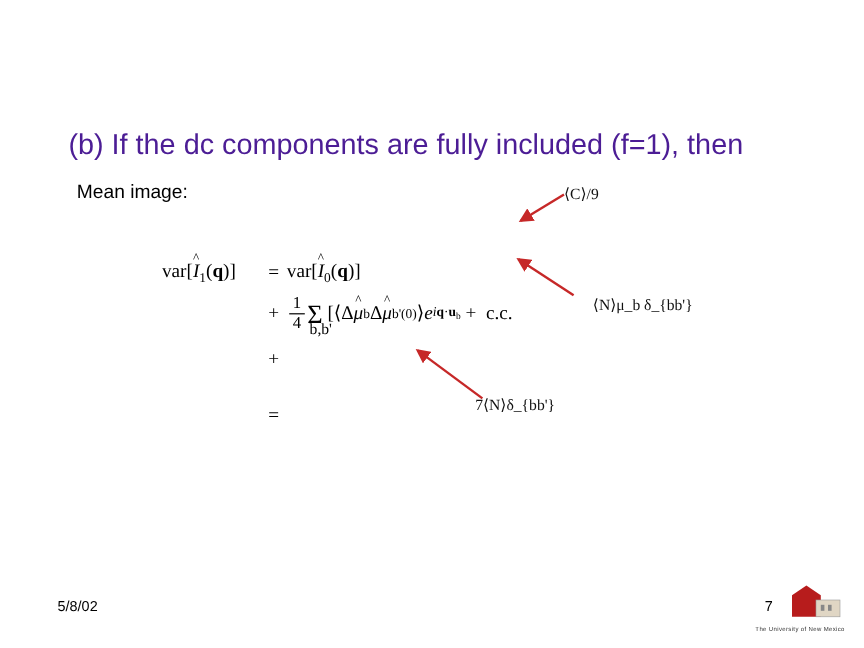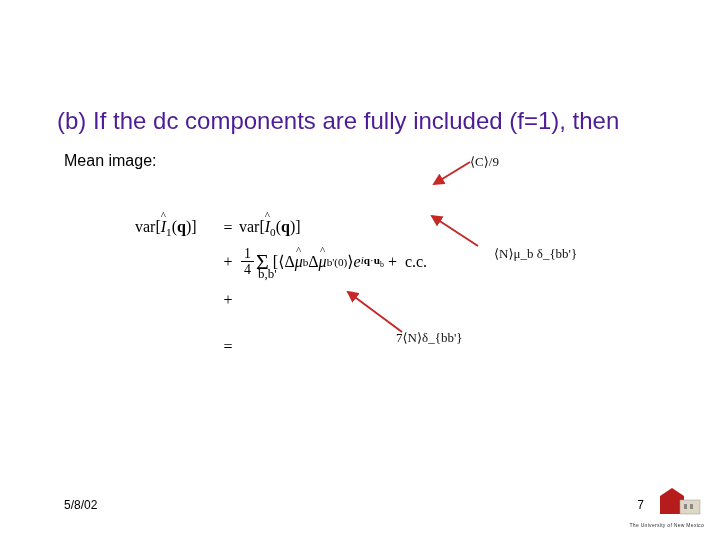--- a/index.html
+++ b/index.html
@@ -56,21 +56,21 @@
     font-family: "Times New Roman", Times, serif;
     font-size: 13px;
     color: #111;
   }
   .annot1 { top: 42px; left: 300px; }
   .annot2 { top: 134px; left: 308px; margin-left: 16px; }
   .annot3 { top: 218px; left: 226px; }
   .footer-date {
     position: absolute;
     bottom: 28px;
-    left: 64px;
+    left: 48px;
     font-size: 12px;
     color: #000;
   }
   .footer-page {
     position: absolute;
     bottom: 28px;
     right: 76px;
     font-size: 12px;
     color: #000;
   }

